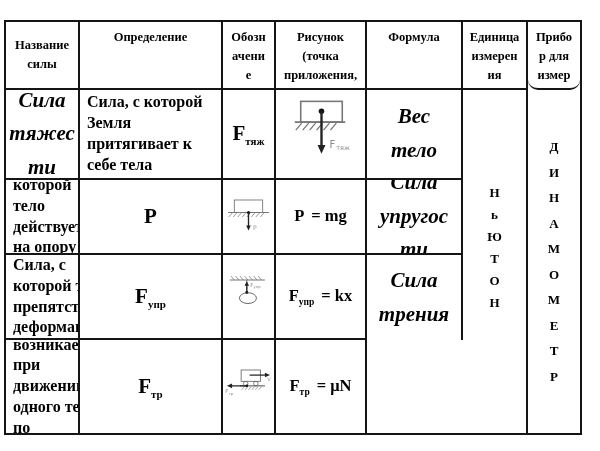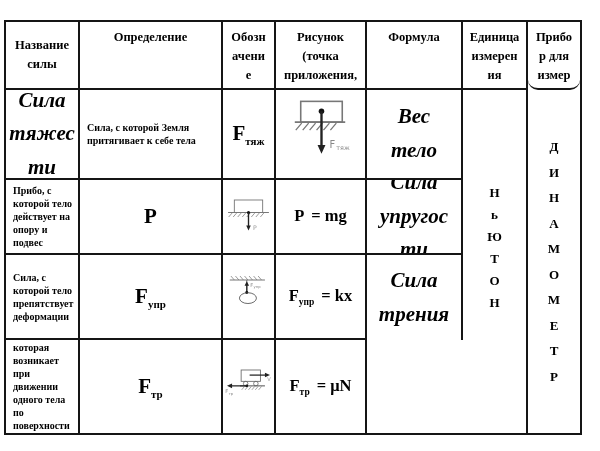--- a/index.html
+++ b/index.html
@@ -24,21 +24,21 @@
     font-weight:bold;font-size:12.5px;line-height:1.5;
     text-align:center;white-space:pre-line;
     align-items:flex-start;padding-top:6px;
   }
   .hdr-name{align-items:center;padding-top:0;}
   .name-cell{
     font-weight:bold;font-style:italic;font-size:21px;line-height:1.6;
     text-align:center;white-space:pre-line;
   }
   .def-cell{
-    font-weight:bold;font-size:10px;line-height:1.3;
+    font-weight:bold;font-size:16px;line-height:1.3;
     justify-content:flex-start;text-align:left;
     padding:4px 5px 4px 7px;
   }
   .desig-cell{font-weight:bold;font-size:21px;}
   .desig-cell sub{font-size:11px;vertical-align:-5px;font-weight:bold;}
   .formula-cell{font-weight:bold;font-size:16.5px;white-space:nowrap;}
   .formula-cell sub{font-size:9.5px;vertical-align:-4px;font-weight:bold;}
   .formula-cell .rhs{margin-left:7px;}
   .pic-cell{padding:0;}
   .vert{

